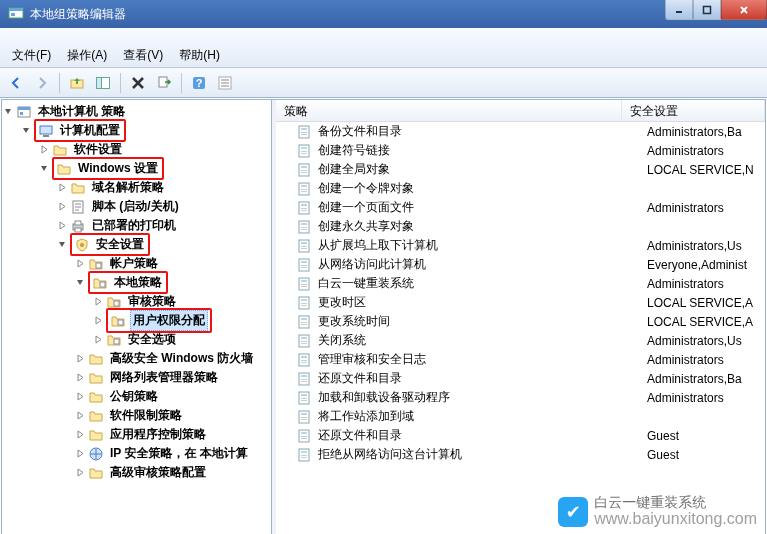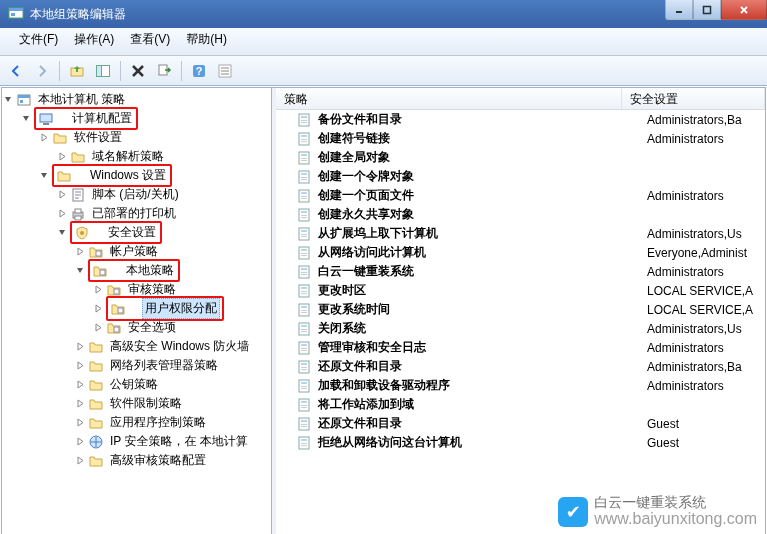--- a/index.html
+++ b/index.html
@@ -9,21 +9,21 @@
 .titlebar { height: 28px; background: linear-gradient(#4a7bc0, #3862a8); display: flex; align-items: center; padding-left: 8px; color: #fff; position: relative; justify-content: space-between; }
 .titlebar .icon { width: 16px; height: 16px; margin-right: 6px; }
 .titlebar .title { flex: 1; font-size: 12px; }
 .win-btns { display: flex; height: 20px; margin-top: -8px; }
 .win-btn { width: 28px; height: 20px; border: 1px solid rgba(0,0,0,.2); border-top: none; display: flex; align-items: center; justify-content: center; font-size: 11px; }
 .win-min { background: linear-gradient(#d9e6f7, #a8c4e8); border-radius: 0 0 0 3px; }
 .win-max { background: linear-gradient(#d9e6f7, #a8c4e8); }
 .win-close { width: 46px; background: linear-gradient(#e67a6f, #c94030); color: #fff; border-radius: 0 0 3px 0; }
 
 
-.menubar { height: 28px; background: linear-gradient(#f7fbff, #e3ecf7); border-bottom: 1px solid #c0c8d4; display: flex; align-items: flex-start; padding-left: 11px; }
+.menubar { height: 40px; background: linear-gradient(#f7fbff, #e3ecf7); border-bottom: 1px solid #c0c8d4; display: flex; align-items: flex-end; padding-left: 4px; }
 .menubar .mi { padding: 3px 8px; cursor: default; }
 
 
 .toolbar { height: 30px; background: linear-gradient(#f7fbff, #e3ecf7); border-bottom: 1px solid #9db3cc; display: flex; align-items: center; padding: 0 4px; gap: 2px; }
 .tb-btn { width: 24px; height: 24px; display: flex; align-items: center; justify-content: center; border: 1px solid transparent; border-radius: 2px; }
 .tb-sep { width: 1px; height: 20px; background: #bcc8d8; margin: 0 3px; }
 
 
 .panes { display: flex; height: 452px; border: 1px solid #9db3cc; margin: 1px; }
 .tree-pane { width: 270px; border-right: 1px solid #9db3cc; overflow: auto; background: #fff; position: relative; }
@@ -31,33 +31,33 @@
 .list-pane { flex: 1; overflow: auto; background: #fff; }
 
 
 .tree { padding: 2px 0 8px 0; }
 .node { white-space: nowrap; }
 .row { display: flex; align-items: center; height: 19px; padding-right: 4px; }
 .exp { width: 12px; height: 12px; margin-right: 2px; display: inline-flex; align-items: center; justify-content: center; }
 .exp svg { width: 9px; height: 9px; }
 .ind { display: inline-block; width: 18px; height: 1px; }
 .icn { width: 16px; height: 16px; margin-right: 4px; display: inline-flex; align-items: center; justify-content: center; }
-.lbl { padding: 1px 2px; }
+.lbl { padding: 1px 2px; font-weight: bold; }
 .selected .lbl { background: #cde6ff; border: 1px dotted #7aa7d8; }
-.hl { border: 2px solid #e11; border-radius: 2px; padding: 0 2px; display: inline-flex; align-items: center; gap: 12px; }
+.hl { border: 2px solid #e11; border-radius: 2px; padding: 0 2px; display: inline-flex; align-items: center; }
 
 
 .lv-header { display: flex; height: 22px; background: linear-gradient(#fdfefe, #eef2f7); border-bottom: 1px solid #d6dde7; position: sticky; top: 0; }
 .lv-col { padding: 3px 8px; border-right: 1px solid #e0e6ee; }
 .lv-col.c1 { width: 346px; }
 .lv-col.c2 { flex: 1; }
 .lv-body { }
 .lv-row { display: flex; height: 19px; align-items: center; padding-left: 20px; }
 .lv-row .icn { margin-right: 6px; }
-.lv-row .c1v { width: 320px; font-weight: bold; }
+.lv-row .c1v { width: 320px; }
 .lv-row .c2v { flex: 1; overflow: hidden; text-overflow: clip; white-space: nowrap; margin-left: 9px; }
 
 
 .tree-pane::-webkit-scrollbar, .list-pane::-webkit-scrollbar { width: 16px; height: 16px; }
 .tree-pane::-webkit-scrollbar-track, .list-pane::-webkit-scrollbar-track { background: #f0f0f0; }
 .tree-pane::-webkit-scrollbar-thumb, .list-pane::-webkit-scrollbar-thumb { background: #c8c8c8; border: 1px solid #a8a8a8; }
 
 
 .watermark { position: absolute; right: 10px; bottom: 6px; display: flex; align-items: center; gap: 6px; opacity: .95; }
 .watermark .logo { width: 30px; height: 30px; background: #1da1f2; border-radius: 6px; display: flex; align-items: center; justify-content: center; color: #fff; font-size: 18px; }
@@ -210,51 +210,51 @@
                 <path d="M2 4h4l1 2h7v7H2z" fill="#ffe9a8" stroke="#c9a94a"></path>
               </svg>
             </span>
             <span class="lbl">软件设置</span>
           </div>
         </div>
         <div class="node">
           <div class="row">
             <span class="ind"></span>
             <span class="ind"></span>
-            <span class="ind"></span>
-            <span class="exp">
-              <svg>
-                <path d="M2 1 L7 4.5 L2 8 Z" fill="none" stroke="#888"></path>
-              </svg>
-            </span>
-            <span class="icn">
-              <svg width="16" height="16">
-                <path d="M2 4h4l1 2h7v7H2z" fill="#ffe9a8" stroke="#c9a94a"></path>
-              </svg>
-            </span>
-            <span class="lbl">域名解析策略</span>
-          </div>
-        </div>
-        <div class="node">
-          <div class="row">
-            <span class="ind"></span>
-            <span class="ind"></span>
             <span class="exp">
               <svg>
                 <path d="M1 2 L7 2 L4 7 Z" fill="#595959"></path>
               </svg>
             </span>
             <span class="hl">
               <span class="icn">
                 <svg width="16" height="16">
                   <path d="M2 4h4l1 2h7v7H2z" fill="#ffe9a8" stroke="#c9a94a"></path>
                 </svg>
               </span>
               <span class="lbl">Windows 设置</span>
             </span>
+          </div>
+        </div>
+        <div class="node">
+          <div class="row">
+            <span class="ind"></span>
+            <span class="ind"></span>
+            <span class="ind"></span>
+            <span class="exp">
+              <svg>
+                <path d="M2 1 L7 4.5 L2 8 Z" fill="none" stroke="#888"></path>
+              </svg>
+            </span>
+            <span class="icn">
+              <svg width="16" height="16">
+                <path d="M2 4h4l1 2h7v7H2z" fill="#ffe9a8" stroke="#c9a94a"></path>
+              </svg>
+            </span>
+            <span class="lbl">域名解析策略</span>
           </div>
         </div>
         <div class="node">
           <div class="row">
             <span class="ind"></span>
             <span class="ind"></span>
             <span class="ind"></span>
             <span class="exp">
               <svg>
                 <path d="M2 1 L7 4.5 L2 8 Z" fill="none" stroke="#888"></path>
@@ -587,20 +587,21 @@
         <div class="lv-row">
           <span class="icn">
             <svg width="16" height="16">
               <rect x="3" y="2" width="10" height="12" fill="#fff" stroke="#8aa"></rect>
               <rect x="5" y="4" width="6" height="2" fill="#b8d4f0"></rect>
               <rect x="5" y="8" width="6" height="1" fill="#ccc"></rect>
               <rect x="5" y="10" width="6" height="1" fill="#ccc"></rect>
             </svg>
           </span>
           <span class="c1v">创建全局对象</span>
+          <span class="c2v">LOCAL SERVICE,N</span>
         </div>
         <div class="lv-row">
           <span class="icn">
             <svg width="16" height="16">
               <rect x="3" y="2" width="10" height="12" fill="#fff" stroke="#8aa"></rect>
               <rect x="5" y="4" width="6" height="2" fill="#b8d4f0"></rect>
               <rect x="5" y="8" width="6" height="1" fill="#ccc"></rect>
               <rect x="5" y="10" width="6" height="1" fill="#ccc"></rect>
             </svg>
           </span>

